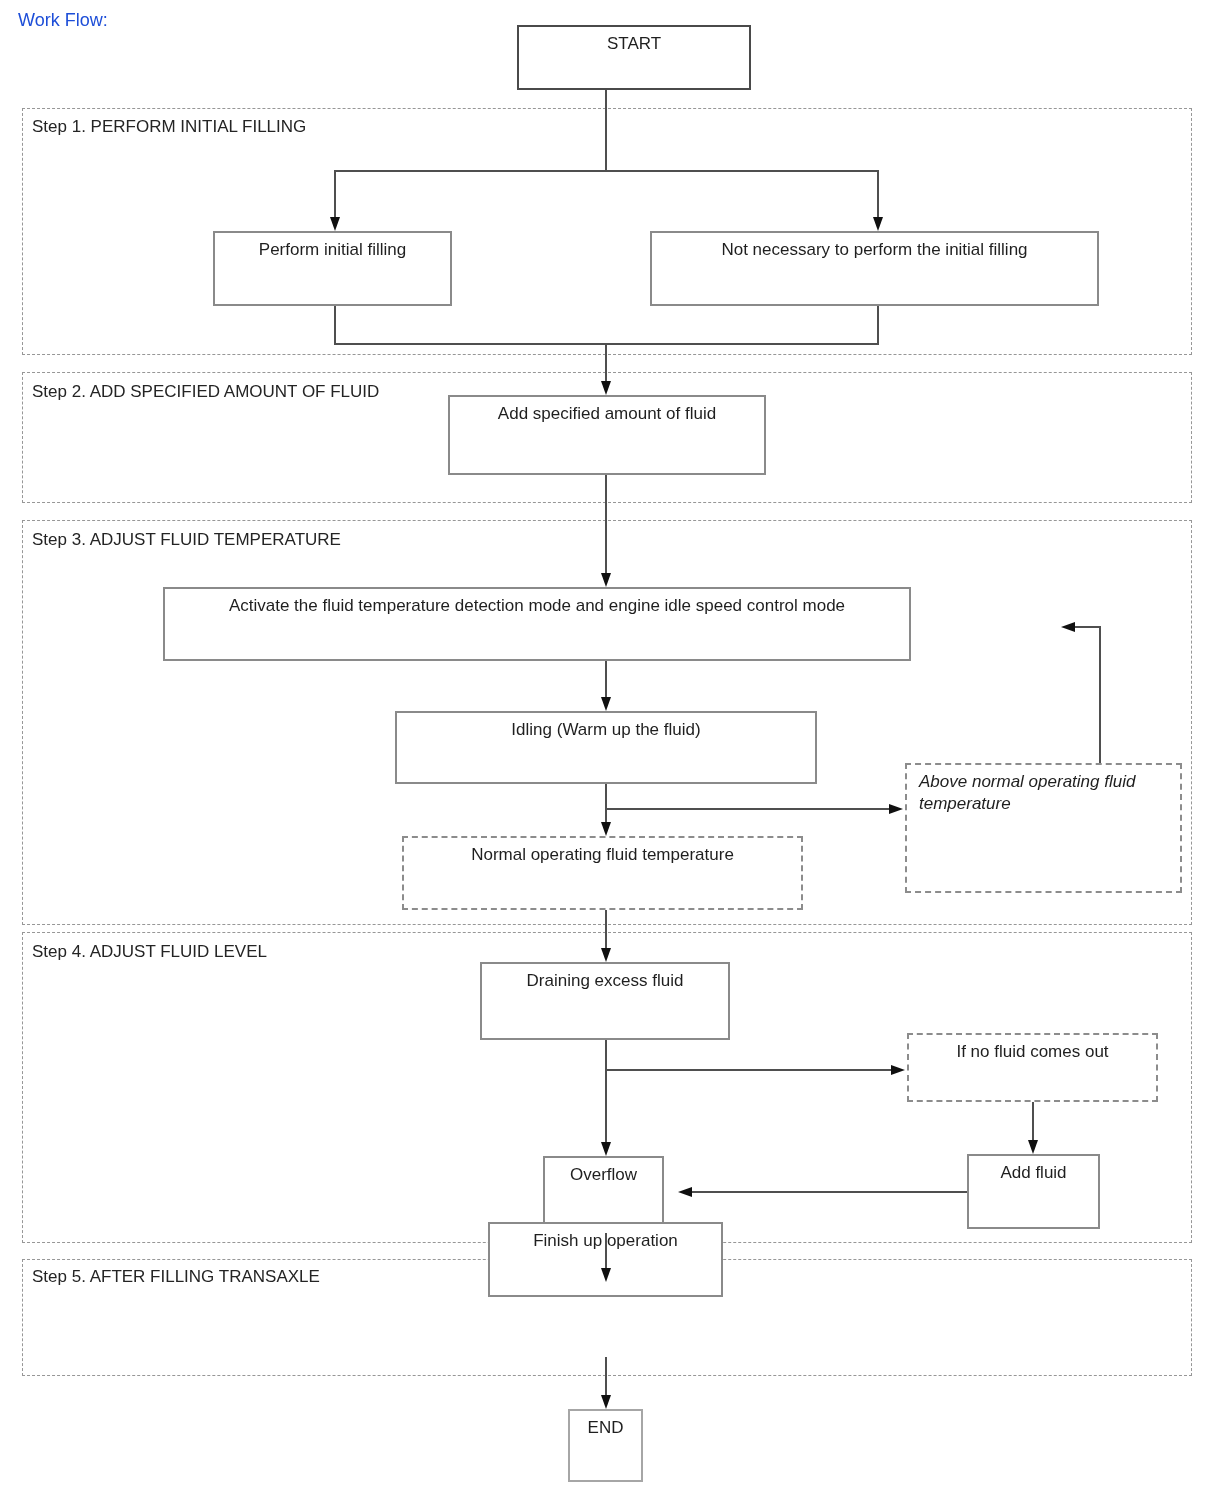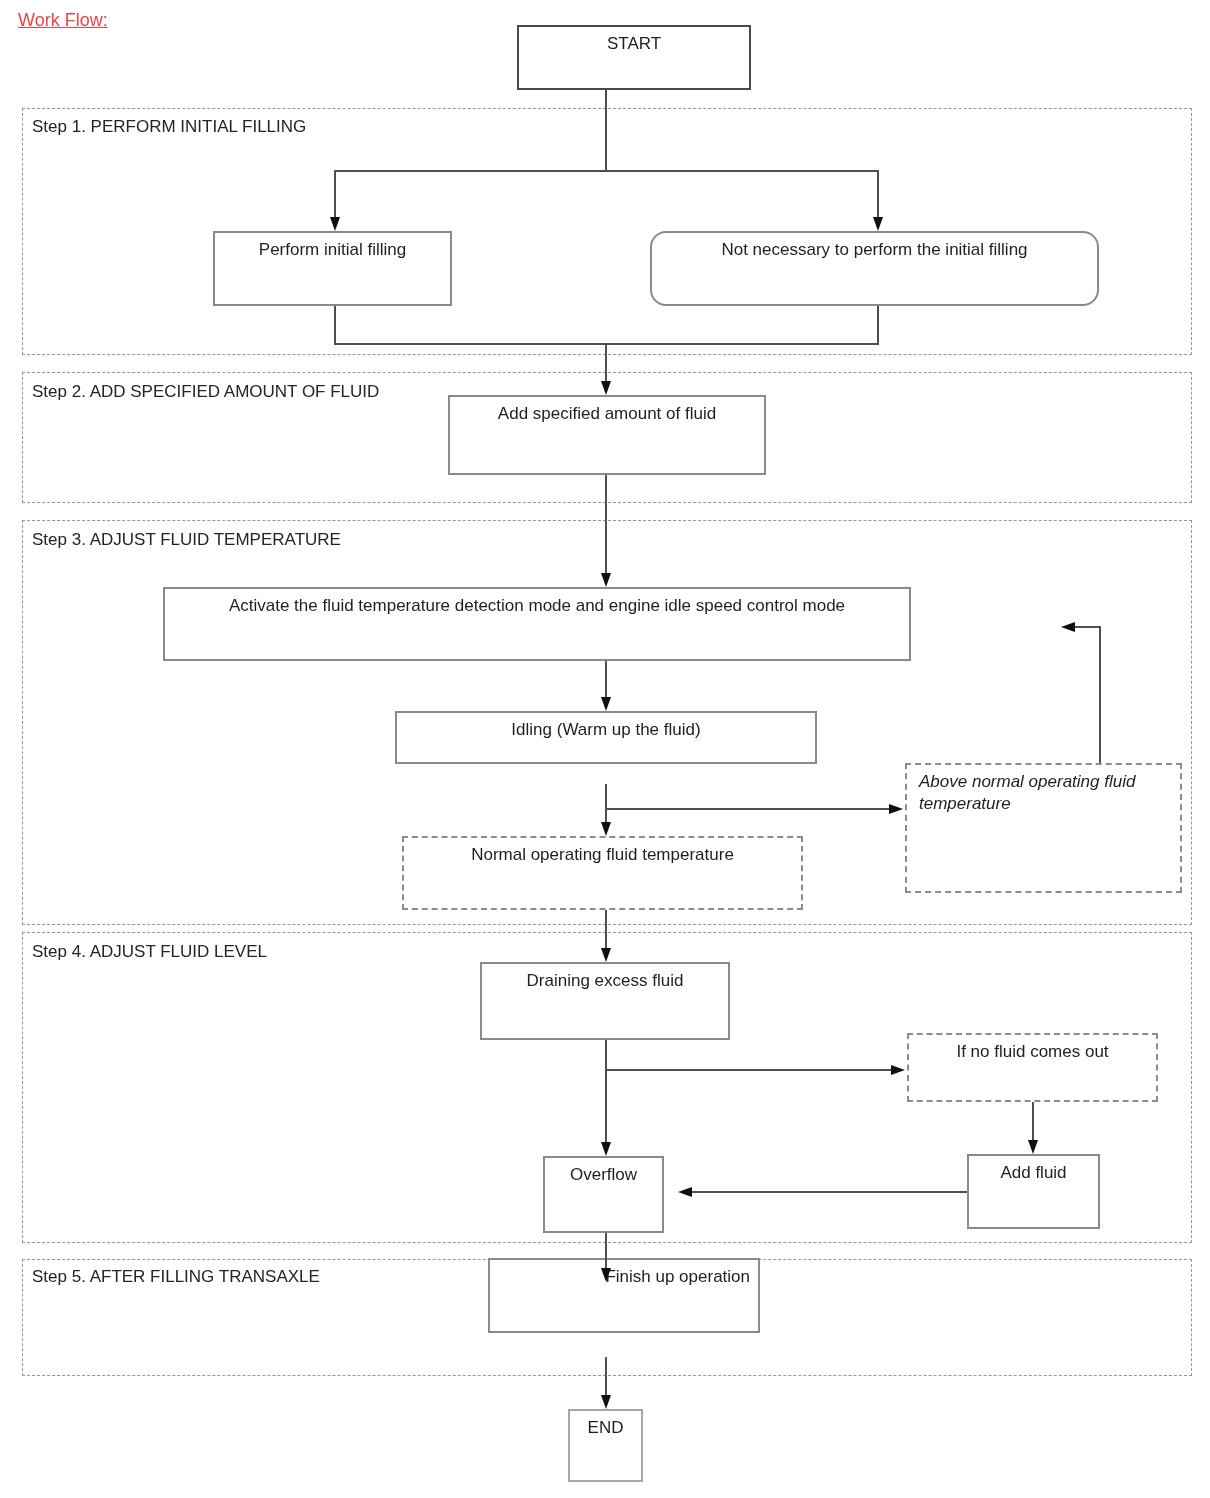--- a/index.html
+++ b/index.html
@@ -6,21 +6,21 @@
   #canvas{
     position:relative;
     width:1210px;height:1498px;
     background:#fff;
     font-family:"Liberation Sans","DejaVu Sans",sans-serif;
     color:#232323;
     overflow:hidden;
   }
   .title{
     position:absolute;left:18px;top:10px;
-    font-size:18px;color:#ef4444;text-decoration:underline;
+    font-size:18px;color:#1d4ed8;
   }
   
   .step{
     position:absolute;
     border:1px dashed #979797;
     box-sizing:border-box;
     background:transparent;
   }
   .step-label{
     position:absolute;left:10px;top:6px;
@@ -74,35 +74,35 @@
   <div class="step" style="left:22px;top:520px;width:1170px;height:405px;"></div>
   <div class="step-label" style="left:32px;top:529px;">Step 3. ADJUST FLUID TEMPERATURE</div>
 
   <div class="step" style="left:22px;top:932px;width:1170px;height:311px;"></div>
   <div class="step-label" style="left:32px;top:941px;">Step 4. ADJUST FLUID LEVEL</div>
 
   <div class="step" style="left:22px;top:1259px;width:1170px;height:117px;"></div>
   <div class="step-label" style="left:32px;top:1266px;">Step 5. AFTER FILLING TRANSAXLE</div>
 
   <div class="node" style="left:213px;top:231px;width:239px;height:75px;">Perform initial filling</div>
-  <div class="node" style="left:650px;top:231px;width:449px;height:75px;border-radius:16px;">Not necessary to perform the initial filling</div>
+  <div class="node" style="left:650px;top:231px;width:449px;height:75px;">Not necessary to perform the initial filling</div>
 
   <div class="node" style="left:448px;top:395px;width:318px;height:80px;">Add specified amount of fluid</div>
 
   <div class="node" style="left:163px;top:587px;width:748px;height:74px;">Activate the fluid temperature detection mode and engine idle speed control mode</div>
-  <div class="node" style="left:395px;top:711px;width:422px;height:53px;">Idling (Warm up the fluid)</div>
+  <div class="node" style="left:395px;top:711px;width:422px;height:73px;">Idling (Warm up the fluid)</div>
   <div class="node dashedbox" style="left:402px;top:836px;width:401px;height:74px;">Normal operating fluid temperature</div>
   <div class="node dashedbox leftalign" style="left:905px;top:763px;width:277px;height:130px;font-style:italic;">Above normal operating fluid temperature</div>
 
   <div class="node" style="left:480px;top:962px;width:250px;height:78px;">Draining excess fluid</div>
   <div class="node dashedbox" style="left:907px;top:1033px;width:251px;height:69px;">If no fluid comes out</div>
   <div class="node" style="left:543px;top:1156px;width:121px;height:77px;">Overflow</div>
   <div class="node" style="left:967px;top:1154px;width:133px;height:75px;">Add fluid</div>
 
-  <div class="node" style="left:488px;top:1258px;width:272px;height:75px;text-align:right;">Finish up operation</div>
+  <div class="node" style="left:488px;top:1222px;width:235px;height:75px;">Finish up operation</div>
 
   <div class="node light" style="left:568px;top:1409px;width:75px;height:73px;">END</div>
 
   <div class="vline" style="left:605px;top:90px;height:82px;"></div>
 
   <div class="hline" style="left:334px;top:170px;width:545px;"></div>
   <div class="vline" style="left:334px;top:170px;height:47px;"></div>
   <div class="arr-down" style="left:330px;top:217px;"></div>
   <div class="vline" style="left:877px;top:170px;height:47px;"></div>
   <div class="arr-down" style="left:873px;top:217px;"></div>

